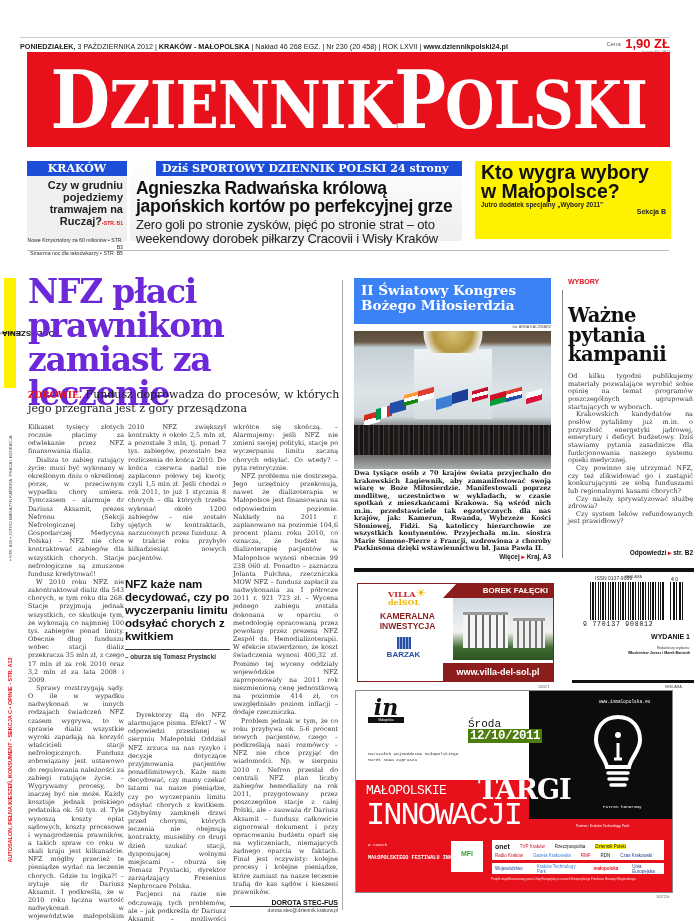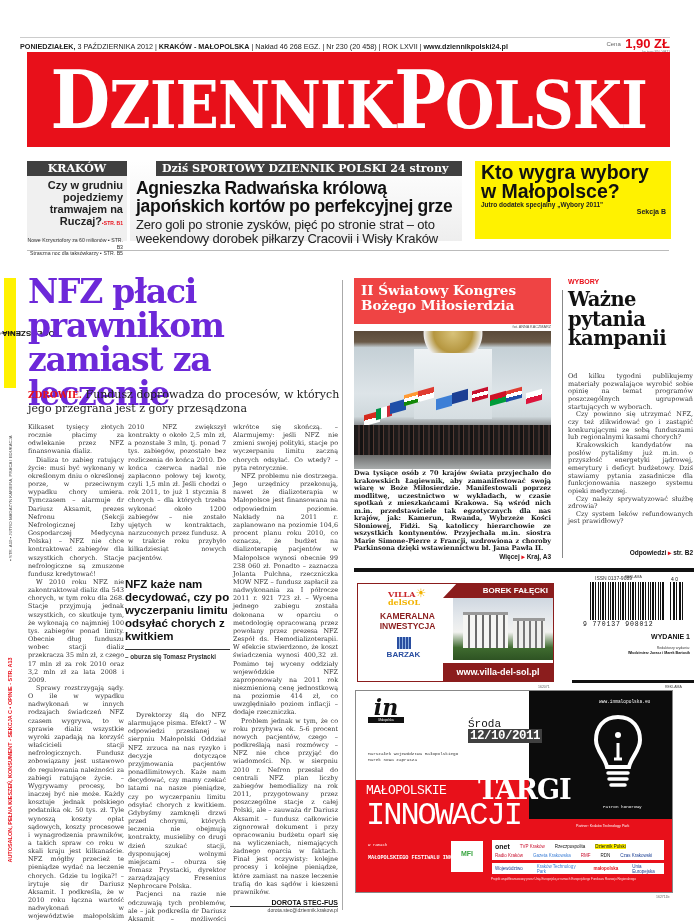--- a/index.html
+++ b/index.html
@@ -16,21 +16,21 @@
   #price .val { font-size: 13px; font-weight: bold; color: #e30613; vertical-align: middle; }
   #price .vat { display:block; font-size: 4px; color:#888; margin-top:-3px;}
 
   
   #masthead { left: 27px; top: 52px; width: 643px; height: 95px; background: #e8101a; display: flex; align-items: center; justify-content: center; }
   #masthead .title { font-family: "DejaVu Serif", serif; font-weight: bold; color: #fff; font-size: 66px; letter-spacing: -1px; transform: scaleX(0.86); white-space: nowrap; }
   #masthead .title .big { font-size: 80px; }
 
   
   #krakow { left: 27px; top: 161px; width: 100px; height: 80px; background: #f0f0f0; }
-  .redlabel { background: #404040; color: #fff; font-family: "DejaVu Serif", serif; font-weight: bold; font-size: 11px; text-align: center; height: 15px; line-height: 15px; }
+  .redlabel { background: #1d4ed8; color: #fff; font-family: "DejaVu Serif", serif; font-weight: bold; font-size: 11px; text-align: center; height: 15px; line-height: 15px; }
   #krakow .q { font-family: "Liberation Sans", sans-serif; font-size: 11px; font-weight: bold; text-align: right; padding: 3px 4px 0 0; line-height: 12px; color: #222; }
   #krakow .str { color: #e8101a; font-size: 5px; }
   #krakow .small { font-family: "Liberation Sans", sans-serif; font-size: 5.2px; text-align: right; padding: 8px 4px 0 0; line-height: 6.5px; color: #333; }
 
   
   #sport { left: 130px; top: 161px; width: 332px; height: 80px; background: linear-gradient(#fff, #eee); }
   #sport .redlabel { text-align: left; padding-left: 6px; font-size: 11px; margin-left: 26px; }
   #sport h2 { font-family: "Liberation Sans", sans-serif; font-weight: bold; font-size: 17.5px; line-height: 18px; padding: 3px 0 0 6px; color: #111; letter-spacing: -0.3px; }
   #sport p { font-family: "Liberation Sans", sans-serif; font-size: 13px; line-height: 14px; padding: 3px 0 0 6px; color: #222; letter-spacing: -0.2px; }
 
@@ -66,21 +66,21 @@
   #quote .rule { height: 1px; background: #333; margin: 6px 0 3px; }
   #quote .attr { font-family: "Liberation Sans", sans-serif; font-size: 6.3px; font-weight: bold; color: #333; }
 
   #byline { left: 230px; top: 899px; width: 108px; text-align: right; font-family: "Liberation Sans", sans-serif; }
   #byline .name { font-size: 7px; font-weight: bold; color: #111; }
   #byline .mail { font-size: 5px; color: #444; border-top: 1px solid #333; }
 
   #vrule { left: 342px; top: 280px; width: 1px; height: 630px; background: #aaa; }
 
   
-  #congress-head { left: 354px; top: 278px; width: 197px; height: 46px; background: #ef4444; padding: 5px 7px; }
+  #congress-head { left: 354px; top: 278px; width: 197px; height: 46px; background: #3b82f6; padding: 5px 7px; }
   #congress-head h2 { font-family: "DejaVu Serif", serif; font-weight: bold; font-size: 13.5px; line-height: 15px; color: #fff; }
   #photo-credit { left: 354px; top: 325px; width: 197px; text-align: right; font-family: "Liberation Sans", sans-serif; font-size: 3.8px; color: #555; }
   #photo { left: 354px; top: 331px; width: 197px; height: 138px; overflow: hidden; background: linear-gradient(180deg, #5a4a3a 0%, #6a5a48 8%, #c5d0d6 12%, #dde4e8 45%, #cfd8dc 62%, #2c2626 78%, #2a2220 90%, #8c9192 100%); }
   #photo .ceil { position:absolute; left: 55px; top: 0; width: 88px; height: 22px; border-radius: 0 0 44px 44px; background: radial-gradient(circle at 50% 10%, #d8c27a 0%, #b5963f 40%, #eee 60%, transparent 62%); }
   #photo .wall { position:absolute; left:60px; top: 18px; width: 78px; height: 70px; background: linear-gradient(#eef2f4, #d6dee2); }
   .flag { position: absolute; width: 16px; height: 11px; transform: skewY(-15deg); }
   #photo .crowd { position:absolute; left: 0; top: 94px; width: 197px; height: 30px; background: repeating-linear-gradient(90deg, #1d1a1a 0 4px, #3a2c2a 4px 6px, #141212 6px 9px, #553a33 9px 10px); }
   #photo .floor { position:absolute; left: 0; top: 124px; width: 197px; height: 14px; background: linear-gradient(#6d6e6d, #a9adad); }
   #congress-text { left: 354px; top: 470px; width: 197px; font-family: "DejaVu Serif", serif; font-size: 6.5px; line-height: 7.5px; color: #222; text-align: justify; font-weight: bold; }
   #congress-text .more { float: right; font-family: "Liberation Sans", sans-serif; font-weight: bold; }
@@ -99,21 +99,21 @@
   #villa .bldg-ico { display:block; margin: 0 auto 1px; width: 14px; height: 12px; background: repeating-linear-gradient(90deg, #2a4ea0 0 2px, #8fb0e0 2px 3px); }
   #villa .phone { position: absolute; left: 10px; top: 80px; font-family: "Liberation Sans", sans-serif; font-size: 11.5px; color: #8b1d1d; margin-top: 37px; }
   #villa .img { position: absolute; left: 95px; top: 14px; width: 102px; height: 62px; background: linear-gradient(180deg, #cfd7e0 0%, #e4e8ec 30%, #f2f2f0 55%, #3f6b2f 80%, #2e5323 100%); }
   #villa .img .b1 { position:absolute; left: 10px; top: 14px; width: 45px; height: 36px; background: repeating-linear-gradient(90deg, #f5f5f3 0 5px, #6b6b6b 5px 7px); border-top: 3px solid #999; }
   #villa .img .b2 { position:absolute; left: 60px; top: 20px; width: 32px; height: 30px; background: repeating-linear-gradient(90deg, #efefed 0 4px, #777 4px 6px); border-top: 3px solid #999; }
   #villa .url { position: absolute; right: 0; bottom: 0; width: 110px; height: 18px; background: #8b1d1d; color: #fff; font-family: "Liberation Sans", sans-serif; font-weight: bold; font-size: 9px; line-height: 18px; text-align: center; }
 
   
   #wybory-kicker { left: 568px; top: 278px; font-family: "Liberation Sans", sans-serif; font-size: 7px; font-weight: bold; color: #e8101a; }
   #wybory-head { left: 568px; top: 290px; width: 125px; }
-  #wybory-head h2 { font-family: "DejaVu Serif", serif; font-weight: bold; font-size: 19.5px; line-height: 19.5px; color: #111; letter-spacing: -0.5px; }
+  #wybory-head h2 { font-family: "DejaVu Serif", serif; font-weight: bold; font-size: 19.5px; line-height: 19.5px; color: #111; letter-spacing: -0.5px; margin-top: 16px; }
   #vrule2 { left: 562px; top: 290px; width: 1px; height: 268px; background: #888; }
   #wybory-text { left: 568px; top: 373px; width: 125px; font-size: 6.5px; line-height: 7.65px; }
   #wybory-answer { left: 568px; top: 549px; width: 125px; text-align: right; font-family: "Liberation Sans", sans-serif; font-size: 6.5px; font-weight: bold; color: #111; }
   #wybory-answer .arrow { color: #e8101a; }
 
   
   #barcode-area { left: 570px; top: 575px; width: 125px; height: 105px; }
   #issn { position: absolute; left: 25px; top: 0px; font-family: "Liberation Sans", sans-serif; font-size: 5px; color: #333; }
   #bars { position: absolute; left: 20px; top: 7px; width: 75px; height: 38px; background: repeating-linear-gradient(90deg, #111 0 1px, #fff 1px 2px, #111 2px 4px, #fff 4px 5px, #111 5px 6px, #fff 6px 8px, #111 8px 9px, #fff 9px 10px); }
   #bars2 { position: absolute; left: 100px; top: 7px; width: 13px; height: 38px; background: repeating-linear-gradient(90deg, #111 0 1px, #fff 1px 3px, #111 3px 5px, #fff 5px 6px); }
@@ -128,21 +128,21 @@
 
   
   #fair { left: 355px; top: 690px; width: 318px; height: 203px; background: #e8101a; overflow: hidden; border: 1px solid #888; }
   #fair .white { position:absolute; left:0; top:0; width: 173px; height: 89px; background: #fff; }
   #fair .black { position:absolute; left: 173px; top:0; width: 145px; height: 128px; background: #0c0c0c; }
   #fair .logo { position:absolute; left: 12px; top: 6px; width: 36px; text-align:center; }
   #fair .logo .glyph { font-family: "DejaVu Serif", serif; font-style: italic; font-size: 22px; font-weight: bold; line-height: 20px; }
   #fair .logo .plate { display:block; background:#111; color:#fff; font-size: 3px; font-family: "Liberation Sans", sans-serif; height: 6px; line-height:6px; }
   #fair .url { position:absolute; left: 243px; top: 8px; color:#fff; font-family: "Liberation Mono", monospace; font-size: 4.5px; }
   #fair .day { position:absolute; left: 112px; top: 27px; font-family: "Liberation Mono", monospace; font-size: 11px; color:#111; }
-  #fair .date { position:absolute; left: 112px; top: 38px; font-family: "Liberation Mono", monospace; font-size: 12.5px; color:#fff; background:#404040; padding: 0 2px; letter-spacing: -0.5px; font-weight: bold;}
+  #fair .date { position:absolute; left: 112px; top: 38px; font-family: "Liberation Mono", monospace; font-size: 12.5px; color:#fff; background:#4d7c0f; padding: 0 2px; letter-spacing: -0.5px; font-weight: bold;}
   #fair .patron { position:absolute; left: 12px; top: 60px; font-family: "Liberation Mono", monospace; font-size: 4.3px; color: #333; line-height: 6px; }
   #fair .bulb { position:absolute; left: 237px; top: 22px; width: 50px; height: 82px; }
   #fair .malo { position:absolute; left: 10px; top: 92px; font-family: "Liberation Mono", monospace; font-size: 13px; color:#fff; letter-spacing: -0.5px; text-align: right; }
   #fair .targi { position:absolute; left: 122px; top: 85px; font-family: "DejaVu Serif", serif; font-weight: bold; font-size: 27px; color:#fff; letter-spacing: -1px; line-height: 28px; }
   #fair .innow { position:absolute; left: 10px; top: 108px; font-family: "Liberation Mono", monospace; font-size: 32px; color:#fff; letter-spacing: -2px; line-height: 34px; }
   #fair .sponsor { position:absolute; left: 247px; top: 113px; font-family: "Liberation Mono", monospace; font-size: 4.3px; color:#fff; }
   #fair .host { position:absolute; left: 220px; top: 133px; font-family: "Liberation Sans", sans-serif; font-size: 3.6px; color:#fff; }
   #fair .w-ramach { position:absolute; left: 12px; top: 152px; font-family: "Liberation Mono", monospace; font-size: 4px; color: #fff; }
   #fair .festival { position:absolute; left: 12px; top: 163px; font-family: "Liberation Mono", monospace; font-weight: bold; font-size: 5.2px; color: #fff; line-height: 8px; }
   #fair .fest-logo { position:absolute; left: 95px; top: 150px; width: 32px; height: 31px; background:#fff; font-family: "Liberation Sans", sans-serif; font-size: 7px; font-weight: bold; color: #3aa642; text-align:center; line-height: 26px; }
@@ -304,22 +304,22 @@
 </div>
 <div id="ad-code1" class="abs">162071</div>
 
 <div id="wybory-kicker" class="abs">WYBORY</div>
 <div id="vrule2" class="abs"></div>
 <div id="wybory-head" class="abs">
   <h2>Ważne pytania kampanii</h2>
 </div>
 <div id="wybory-text" class="abs col">
   <p class="first">Od kilku tygodni publikujemy materiały pozwalające wyrobić sobie opinię na temat programów poszczególnych ugrupowań startujących w wyborach.</p>
+  <p>Krakowskich kandydatów na posłów pytaliśmy już m.in. o przyszłość energetyki jądrowej, emerytury i deficyt budżetowy. Dziś stawiamy pytania zasadnicze dla funkcjonowania naszego systemu opieki medycznej.</p>
   <p>Czy powinno się utrzymać NFZ, czy też zlikwidować go i zastąpić konkurującymi ze sobą funduszami lub regionalnymi kasami chorych?</p>
-  <p>Krakowskich kandydatów na posłów pytaliśmy już m.in. o przyszłość energetyki jądrowej, emerytury i deficyt budżetowy. Dziś stawiamy pytania zasadnicze dla funkcjonowania naszego systemu opieki medycznej.</p>
   <p>Czy należy sprywatyzować służbę zdrowia?</p>
   <p>Czy system leków refundowanych jest prawidłowy?</p>
 </div>
 <div id="wybory-answer" class="abs">
   <span>Odpowiedzi</span> <span class="arrow">▸</span> <span>str. B2</span>
 </div>
 
 <div id="barcode-area" class="abs">
   <div id="issn">ISSN 0137-9089</div>
   <div id="bars"></div>

